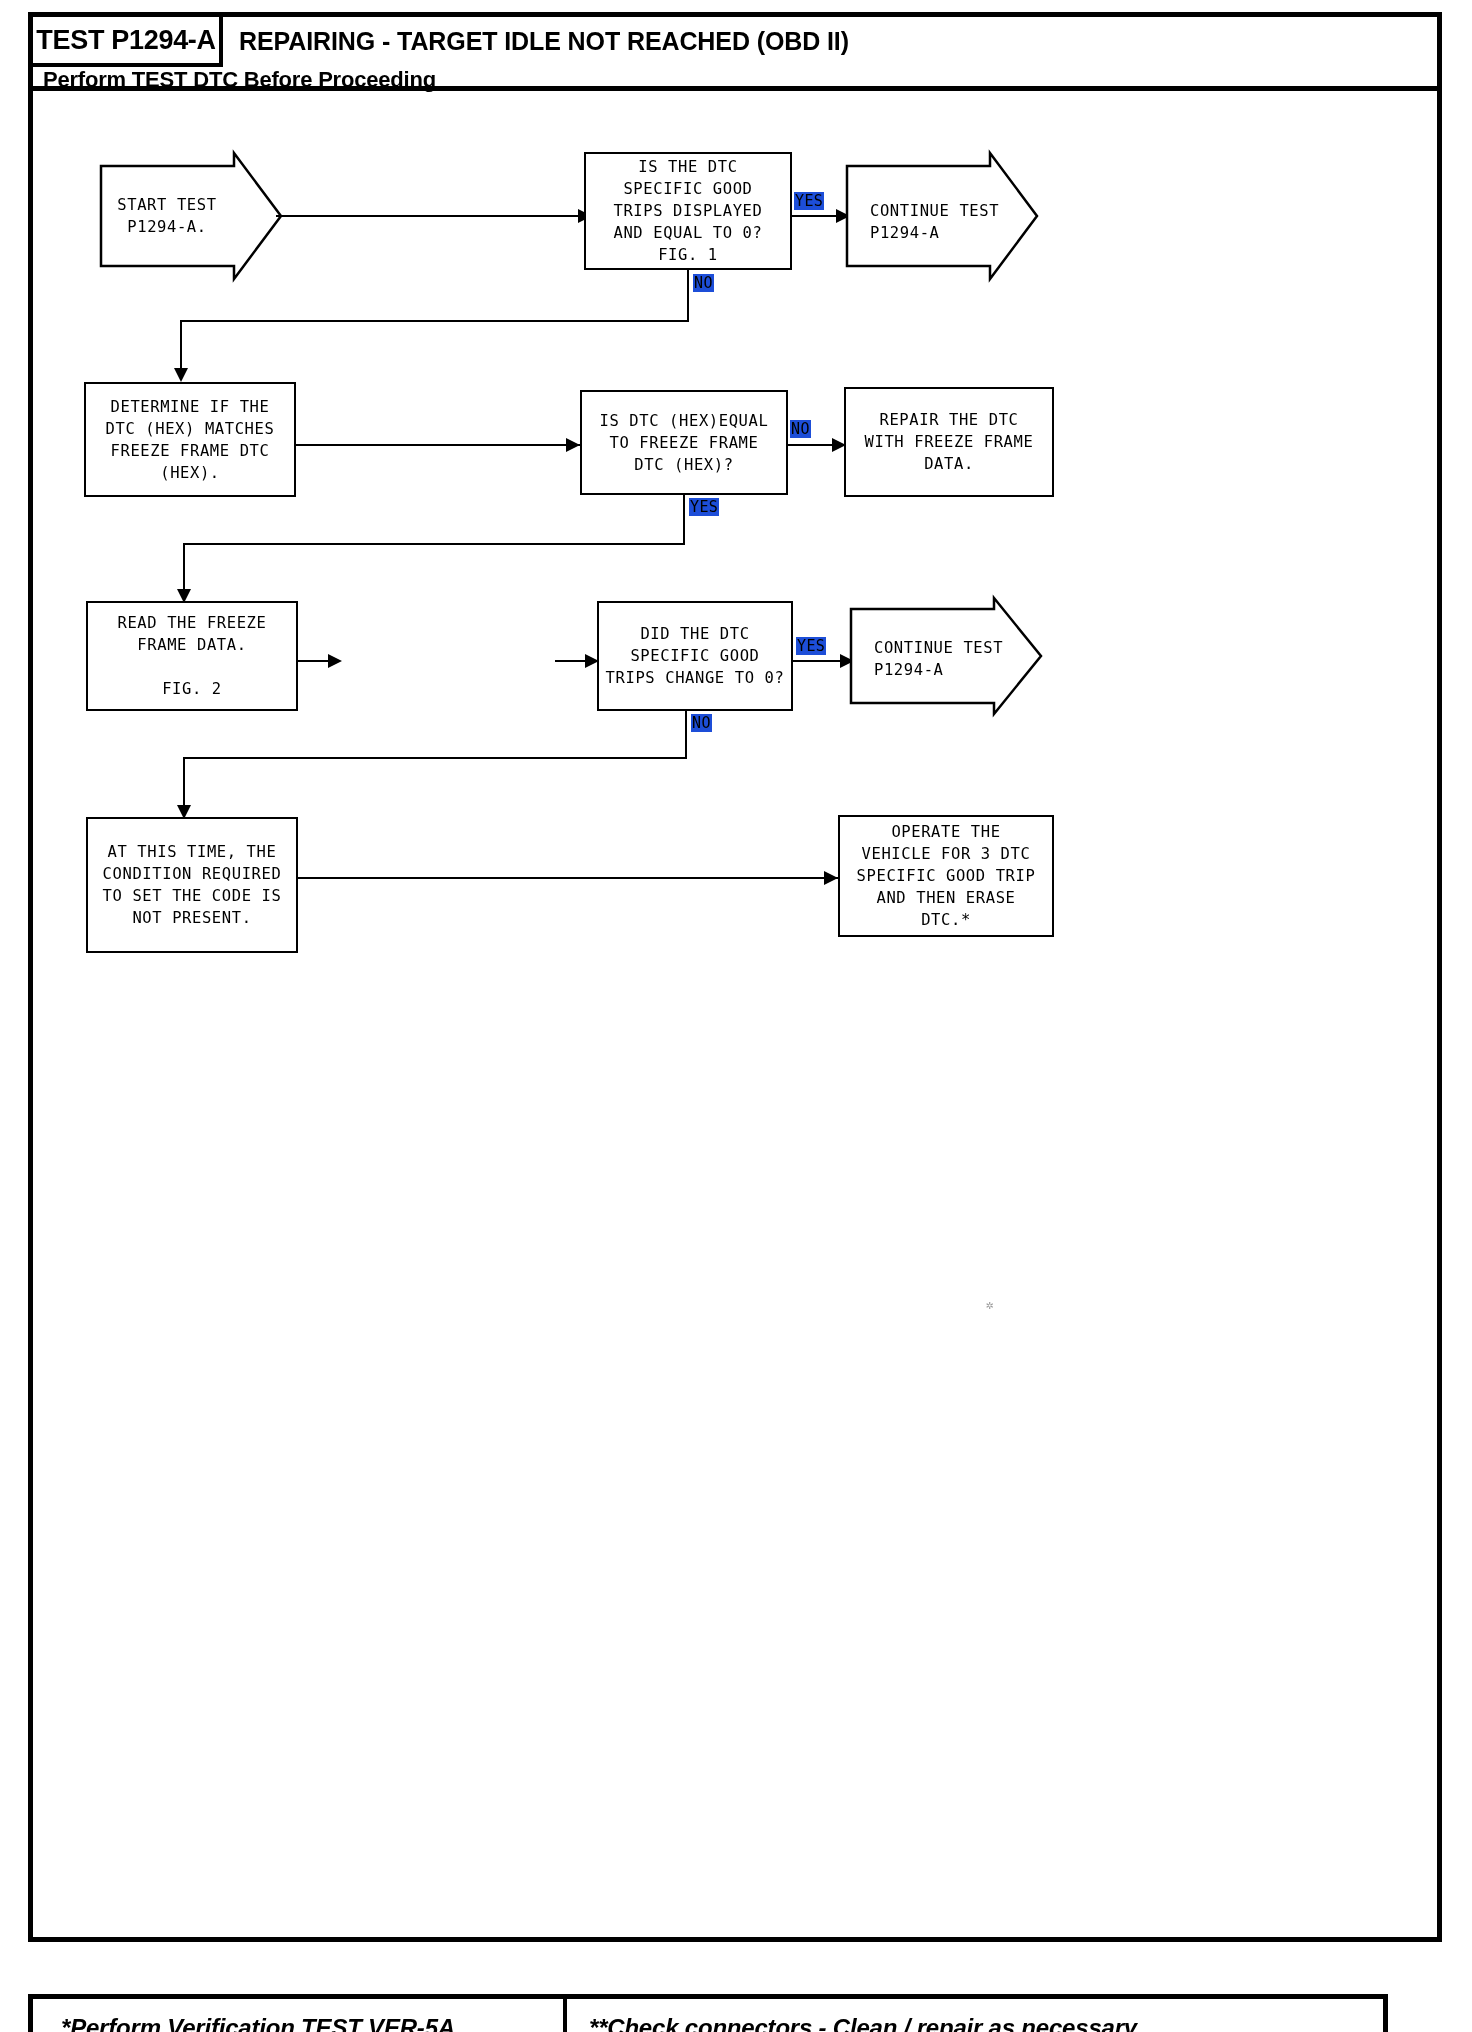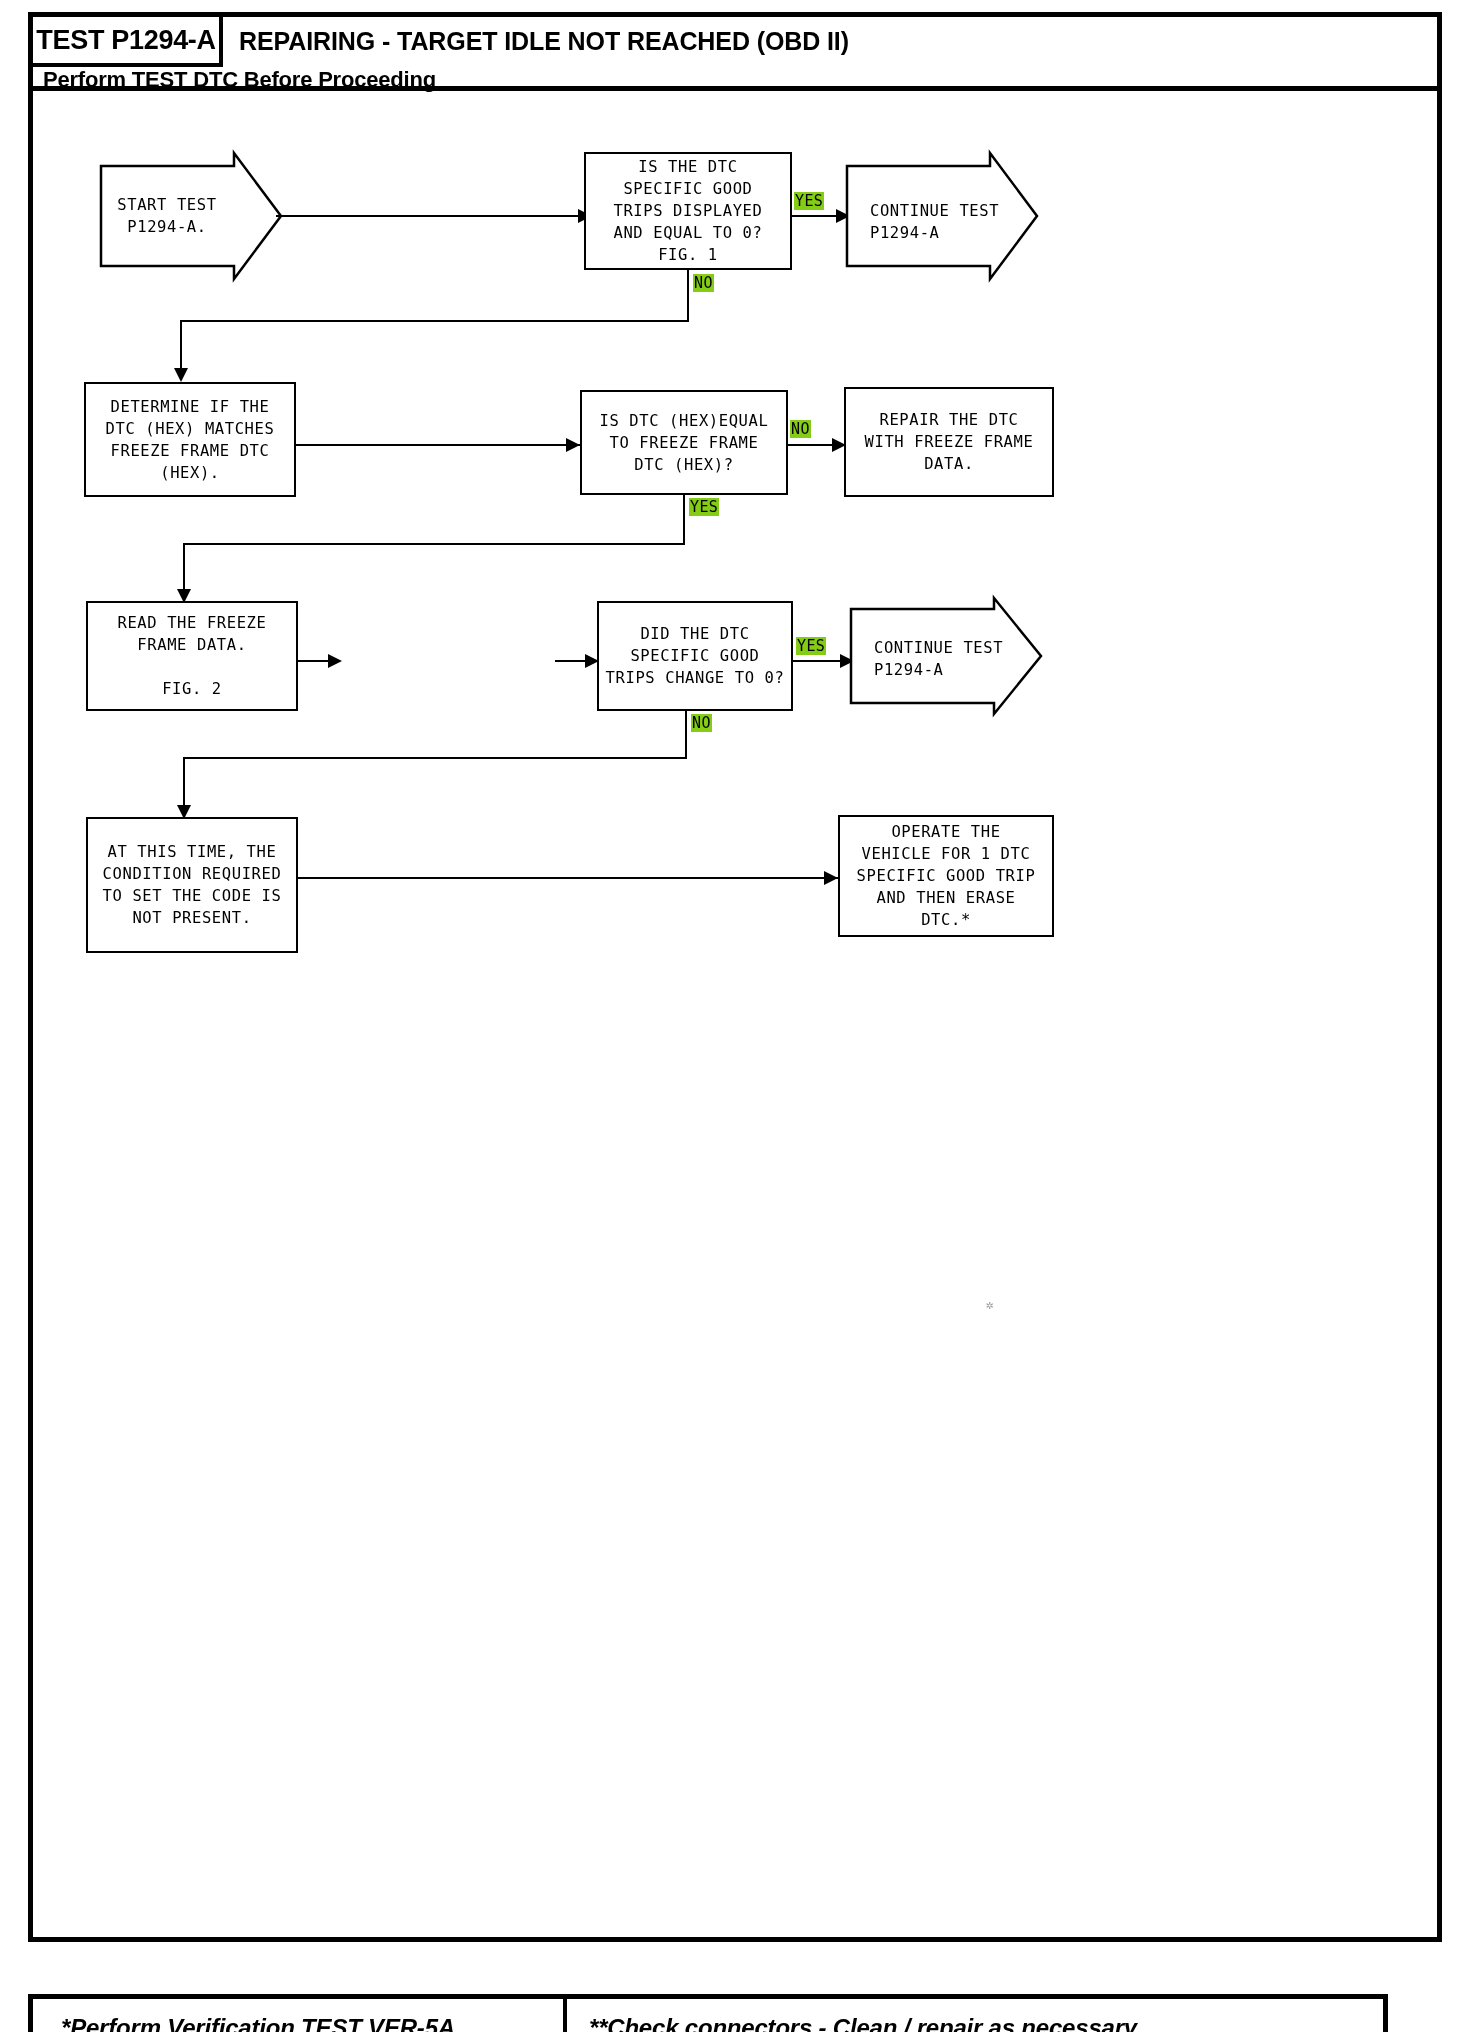--- a/index.html
+++ b/index.html
@@ -184,21 +184,21 @@
     border-right: 7px solid transparent;
     border-top: 14px solid #000;
   }
 
   .edge-label {
     position: absolute;
     font-family: "DejaVu Sans Mono", "Liberation Mono", monospace;
     font-size: 15px;
     letter-spacing: 0.4px;
     white-space: nowrap;
-    background: #84cc16;
+    background: #1d4ed8;
     padding: 0 1px;
   }
 
   .speck {
     position: absolute;
     font-family: "DejaVu Sans Mono", "Liberation Mono", monospace;
     font-size: 13px;
     color: #9a9a9a;
   }
 </style>
@@ -331,21 +331,21 @@
 CONDITION REQUIRED
 TO SET THE CODE IS
 NOT PRESENT.</div>
     </div>
 
     <div class="ln ln-h" style="left:270px; top:865px; width:540px;"></div>
     <div class="arrowhead ah-right" style="left:796px; top:859px;"></div>
 
     <div class="node" style="left:810px; top:803px; width:216px; height:122px;">
       <div class="txt">OPERATE THE
-VEHICLE FOR 1 DTC
+VEHICLE FOR 3 DTC
 SPECIFIC GOOD TRIP
 AND THEN ERASE
 DTC.*</div>
     </div>
 
     <div class="speck" style="left:958px; top:1285px;">✲</div>
   </div>
 
   <div class="footer">
     <div class="footer-cell footer-left">

